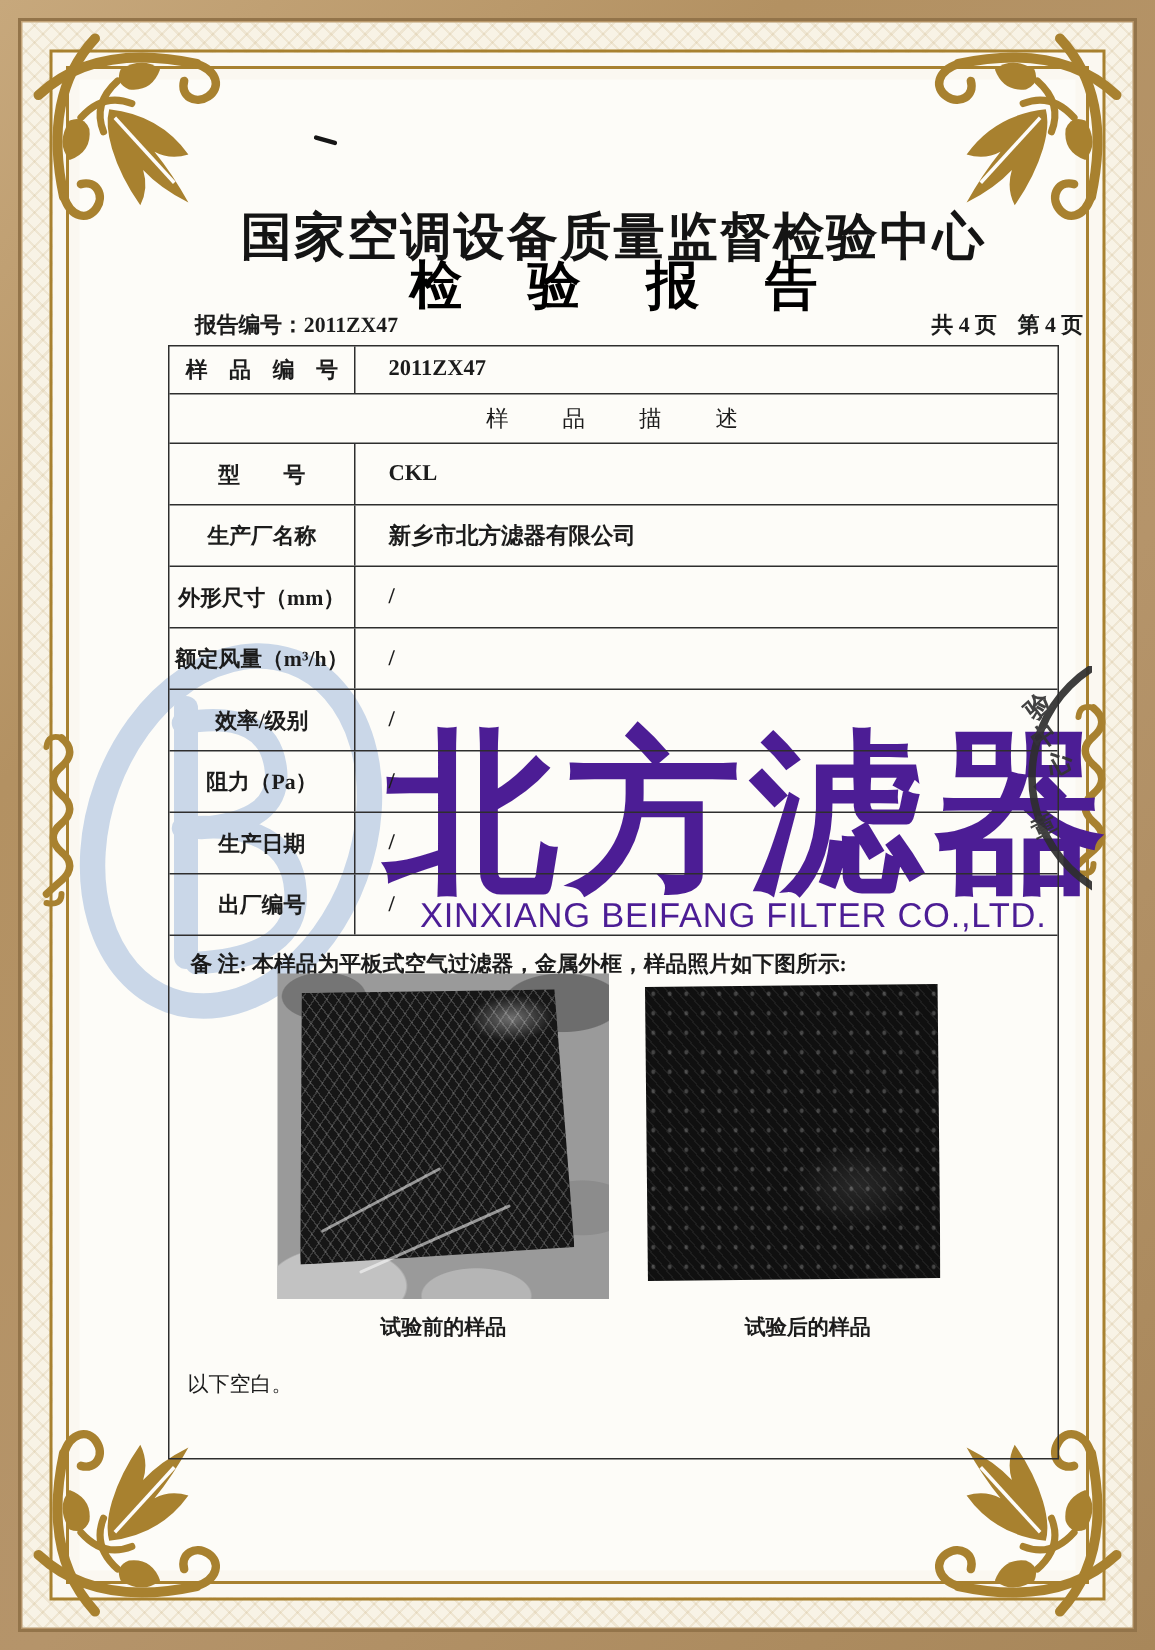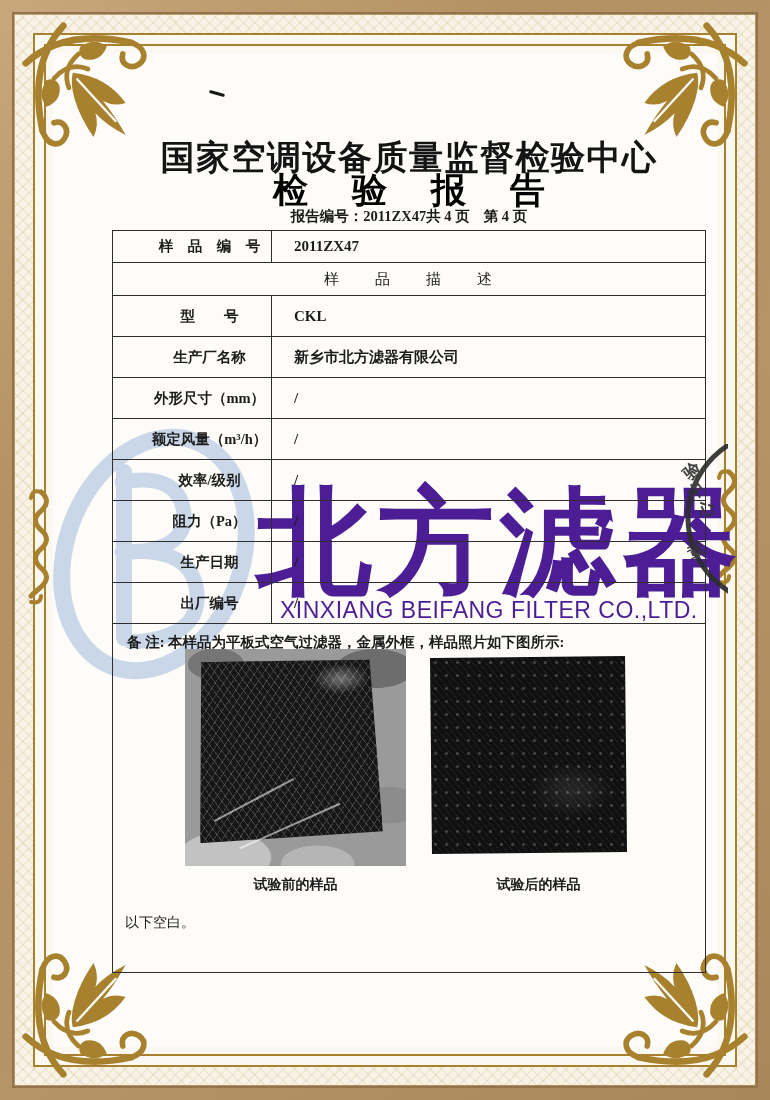--- a/index.html
+++ b/index.html
@@ -41,36 +41,36 @@
   
   .doc { position:absolute; z-index:5; color:#1c1c1c; }
   .tickmark { left:209px; top:92px; width:16px; height:3px; background:#161616;
     border-radius:2px; transform:rotate(16deg); }
   .org-title { left:112px; top:135px; width:594px; text-align:center;
     font-family:"Liberation Sans","DejaVu Sans",sans-serif;
     font-size:34px; font-weight:700; letter-spacing:1.5px; color:#141414; }
   .report-title { left:112px; top:167px; width:594px; text-align:center;
     font-family:"Liberation Sans","DejaVu Sans",sans-serif;
     font-size:35px; font-weight:700; letter-spacing:44px; padding-left:44px; color:#000000; }
-  .rep-line { left:113px; top:207px; width:592px; display:flex;
-    justify-content:center; font-size:14.5px; font-weight:600; }
+  .rep-line { left:130px; top:207px; width:592px; display:flex;
+    justify-content:space-between; font-size:14.5px; font-weight:600; }
   .rep-line .pgap { margin-left:14px; }
 
   
   .s-table { left:112px; top:230px; width:594px; height:743px;
     border:1.6px solid #2e2e2e; display:flex; flex-direction:column;
     background:transparent; }
   .trow { display:flex; border-bottom:1.5px solid #2e2e2e; }
   .trow.h-sampleno { height:32px; }
   .trow.h-sechead { height:33px; }
   .trow.h-field { height:41px; }
   .trow.h-remark { flex:1; border-bottom:none; position:relative; display:block; }
   .tlabel { width:124px; border-right:1.5px solid #2e2e2e; display:flex;
     align-items:center; justify-content:center; font-size:14.5px; font-weight:700;
-    text-align:left;margin-left:35px; }
+    text-align:left; }
   .tvalue { flex:1; display:flex; align-items:center; padding-left:22px;
     font-size:15px; font-weight:700; }
   .sechead-cell { width:100%; display:flex; align-items:center; justify-content:center;
     font-size:15px; font-weight:400; letter-spacing:2px; }
 
   
   .remark-note { position:absolute; left:14px; top:9px; font-size:14.5px; font-weight:700; }
   .photo-caption { position:absolute; top:252px; text-align:center;
     font-size:14px; font-weight:700; }
   .cap-before { left:72px; width:221px; }

